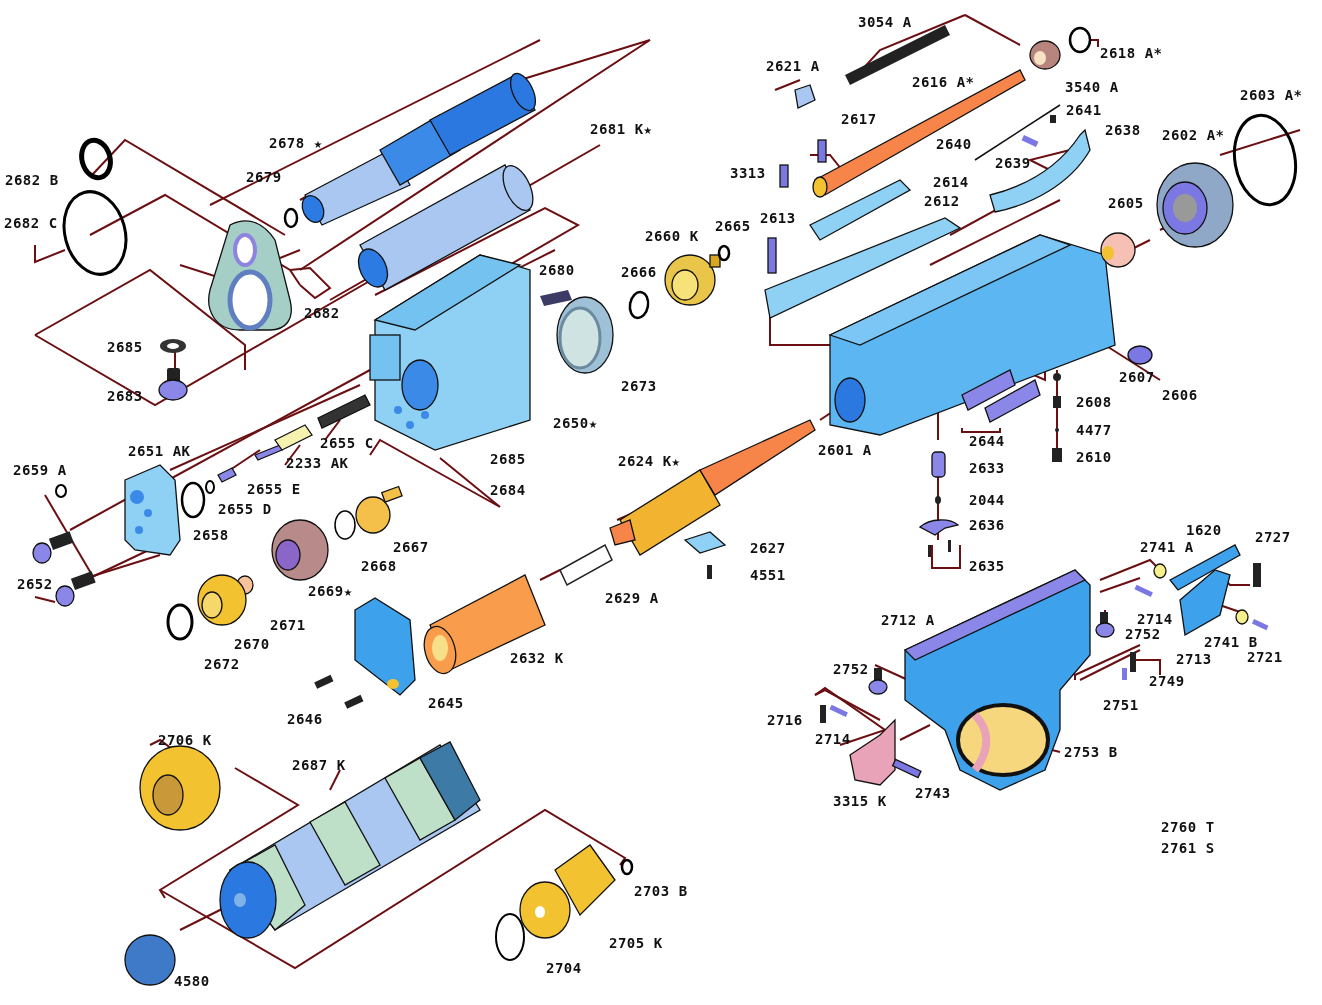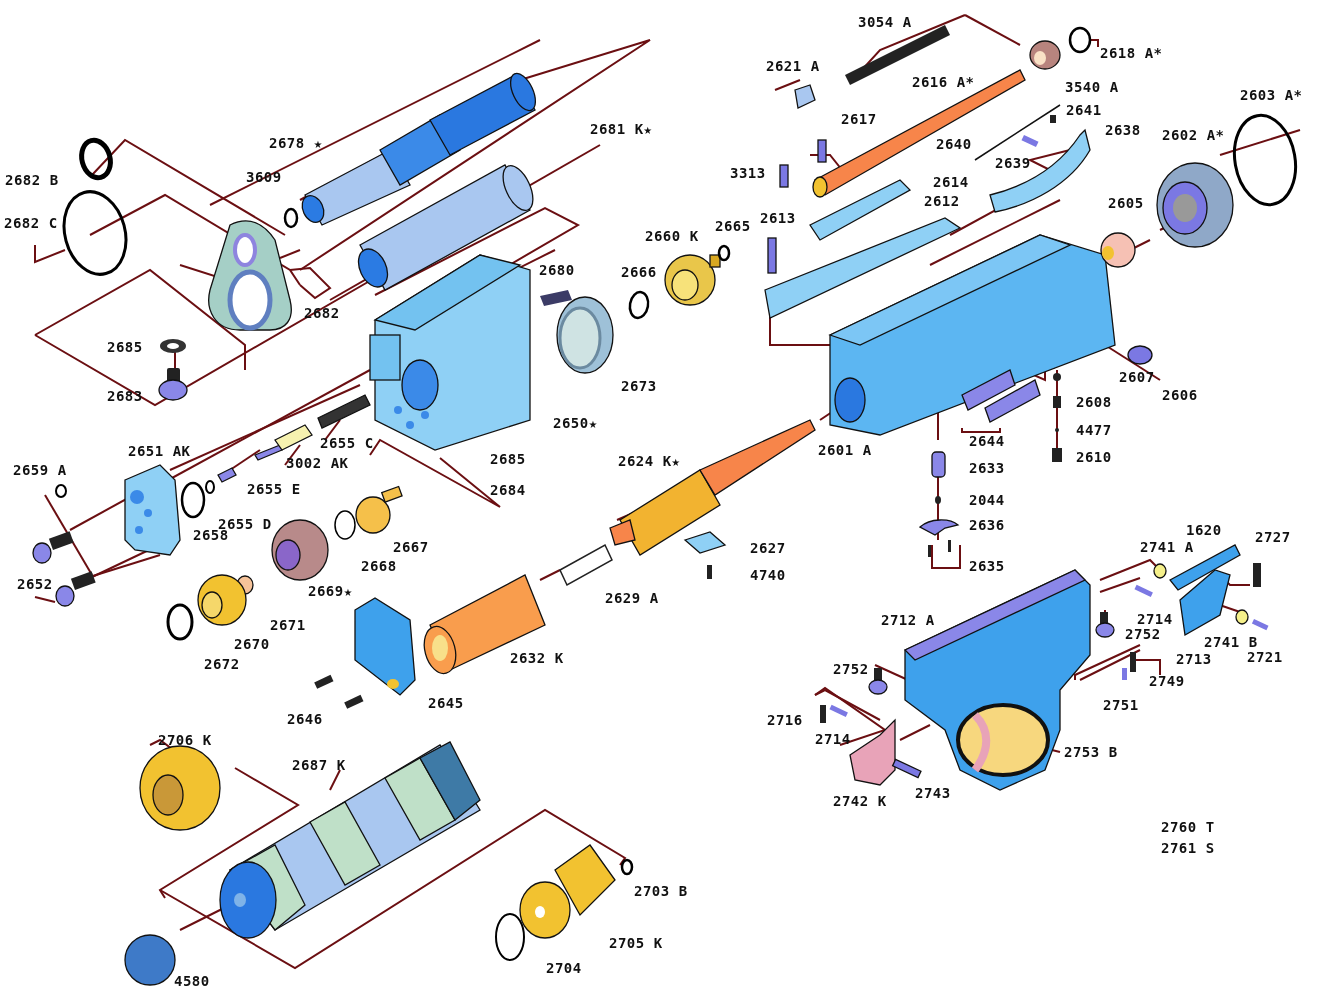--- a/index.html
+++ b/index.html
@@ -414,51 +414,51 @@
 <div class="lbl" style="left:995px;top:155px">2639</div>
 <div class="lbl" style="left:730px;top:165px">3313</div>
 <div class="lbl" style="left:933px;top:174px">2614</div>
 <div class="lbl" style="left:924px;top:193px">2612</div>
 <div class="lbl" style="left:1108px;top:195px">2605</div>
 <div class="lbl" style="left:760px;top:210px">2613</div>
 
 <div class="lbl" style="left:269px;top:135px"><span>2678</span> <span>★</span></div>
 <div class="lbl" style="left:590px;top:121px"><span>2681 K</span><span>★</span></div>
 <div class="lbl" style="left:5px;top:172px">2682 B</div>
-<div class="lbl" style="left:246px;top:169px">3609</div>
+<div class="lbl" style="left:246px;top:169px">2679</div>
 <div class="lbl" style="left:4px;top:215px">2682 C</div>
 <div class="lbl" style="left:304px;top:305px">2682</div>
 <div class="lbl" style="left:645px;top:228px">2660 K</div>
 <div class="lbl" style="left:715px;top:218px">2665</div>
 <div class="lbl" style="left:621px;top:264px">2666</div>
 <div class="lbl" style="left:539px;top:262px">2680</div>
 <div class="lbl" style="left:107px;top:339px">2685</div>
 <div class="lbl" style="left:107px;top:388px">2683</div>
 <div class="lbl" style="left:621px;top:378px">2673</div>
 <div class="lbl" style="left:553px;top:415px"><span>2650</span><span>★</span></div>
 <div class="lbl" style="left:128px;top:443px">2651 AK</div>
 <div class="lbl" style="left:320px;top:435px">2655 C</div>
-<div class="lbl" style="left:286px;top:455px">3002 AK</div>
+<div class="lbl" style="left:286px;top:455px">2233 AK</div>
 <div class="lbl" style="left:13px;top:462px">2659 A</div>
 <div class="lbl" style="left:490px;top:451px">2685</div>
 <div class="lbl" style="left:247px;top:481px">2655 E</div>
 <div class="lbl" style="left:490px;top:482px">2684</div>
-<div class="lbl" style="left:218px;top:516px">2655 D</div>
+<div class="lbl" style="left:218px;top:501px">2655 D</div>
 <div class="lbl" style="left:193px;top:527px">2658</div>
 <div class="lbl" style="left:17px;top:576px">2652</div>
 <div class="lbl" style="left:393px;top:539px">2667</div>
 <div class="lbl" style="left:361px;top:558px">2668</div>
 <div class="lbl" style="left:308px;top:583px"><span>2669</span><span>★</span></div>
 <div class="lbl" style="left:270px;top:617px">2671</div>
 <div class="lbl" style="left:234px;top:636px">2670</div>
 <div class="lbl" style="left:204px;top:656px">2672</div>
 
 <div class="lbl" style="left:618px;top:453px"><span>2624 K</span><span>★</span></div>
 <div class="lbl" style="left:750px;top:540px">2627</div>
-<div class="lbl" style="left:750px;top:567px">4740</div>
+<div class="lbl" style="left:750px;top:567px">4551</div>
 <div class="lbl" style="left:605px;top:590px">2629 A</div>
 <div class="lbl" style="left:510px;top:650px">2632 K</div>
 <div class="lbl" style="left:428px;top:695px">2645</div>
 <div class="lbl" style="left:287px;top:711px">2646</div>
 
 <div class="lbl" style="left:818px;top:442px">2601 A</div>
 <div class="lbl" style="left:1119px;top:369px">2607</div>
 <div class="lbl" style="left:1076px;top:394px">2608</div>
 <div class="lbl" style="left:1076px;top:422px">4477</div>
 <div class="lbl" style="left:1076px;top:449px">2610</div>
@@ -477,21 +477,21 @@
 <div class="lbl" style="left:1125px;top:626px">2752</div>
 <div class="lbl" style="left:1176px;top:651px">2713</div>
 <div class="lbl" style="left:1204px;top:634px">2741 B</div>
 <div class="lbl" style="left:1247px;top:649px">2721</div>
 <div class="lbl" style="left:1149px;top:673px">2749</div>
 <div class="lbl" style="left:833px;top:661px">2752</div>
 <div class="lbl" style="left:1103px;top:697px">2751</div>
 <div class="lbl" style="left:767px;top:712px">2716</div>
 <div class="lbl" style="left:815px;top:731px">2714</div>
 <div class="lbl" style="left:1064px;top:744px">2753 B</div>
-<div class="lbl" style="left:833px;top:793px">2742 K</div>
+<div class="lbl" style="left:833px;top:793px">3315 K</div>
 <div class="lbl" style="left:915px;top:785px">2743</div>
 <div class="lbl" style="left:1161px;top:819px">2760 T</div>
 <div class="lbl" style="left:1161px;top:840px">2761 S</div>
 
 <div class="lbl" style="left:158px;top:732px">2706 K</div>
 <div class="lbl" style="left:292px;top:757px">2687 K</div>
 <div class="lbl" style="left:634px;top:883px">2703 B</div>
 <div class="lbl" style="left:609px;top:935px">2705 K</div>
 <div class="lbl" style="left:546px;top:960px">2704</div>
 <div class="lbl" style="left:174px;top:973px">4580</div>

